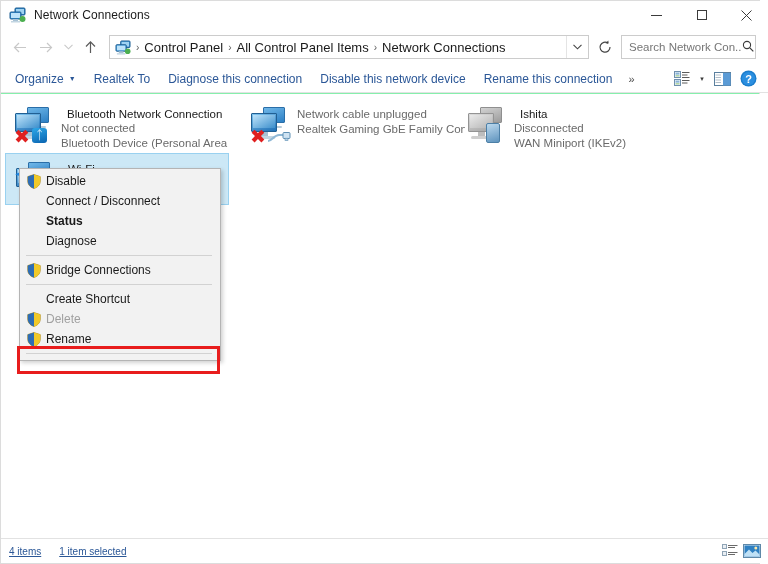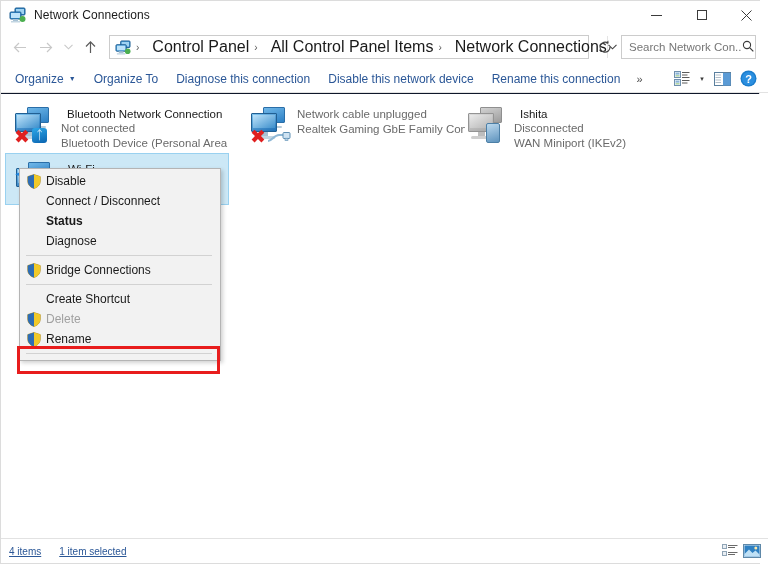--- a/index.html
+++ b/index.html
@@ -5,21 +5,21 @@
   * { box-sizing: border-box; margin: 0; padding: 0; }
   html, body {
     width: 768px; height: 564px;
     font-family: "Liberation Sans", sans-serif;
     background: #ffffff;
     overflow: hidden;
   }
   #app {
     position: relative;
     width: 760px; height: 564px;
-    background: #0f172a;
+    background: #86efac;
     border: 1px solid #dcdcdc;
   }
 
   
   .titlebar {
     position: absolute; top: 0; left: 0;
     width: 768px; height: 28px;
     background: #ffffff;
     display: flex; align-items: center;
   }
@@ -52,21 +52,21 @@
 
   .addressbox {
     margin-left: 6px;
     width: 480px; height: 24px;
     border: 1px solid #cccccc; background: #fff;
     display: flex; align-items: center;
     font-size: 12px; color: #1a1a1a;
   }
   .crumb-icon { width: 16px; height: 15px; margin-left: 5px; position: relative; }
   .sep { color: #5a5a5a; font-size: 10px; padding: 0 5px; }
-  .crumb { color: #1a1a1a; font-size: 16px; white-space: nowrap; margin-left: 8px; }
+  .crumb { color: #1a1a1a; font-size: 13px; white-space: nowrap; }
   .addr-chevron {
     margin-left: auto; width: 22px; height: 22px;
     display: flex; align-items: center; justify-content: center;
     color: #444; font-size: 9px;
     border-left: 1px solid #e4e4e4;
   }
   .refreshbtn {
     margin-left: 4px; width: 24px; height: 24px;
     display: flex; align-items: center; justify-content: center;
     color: #444; font-size: 13px;
@@ -316,21 +316,21 @@
         </svg>
       </span>
     </div>
   </div>
 
   <div class="cmdbar">
     <div class="cmd first">
       <span>Organize</span>
       <span class="caret">▼</span>
     </div>
-    <div class="cmd">Organize To</div>
+    <div class="cmd">Realtek To</div>
     <div class="cmd">Diagnose this connection</div>
     <div class="cmd">Disable this network device</div>
     <div class="cmd">Rename this connection</div>
     <div class="cmd chev">»</div>
     <div class="cmd-right">
       <div class="iconbtn">
         <svg width="16" height="15" viewBox="0 0 16 15">
           <rect x="0.5" y="0.5" width="6" height="6" fill="#e6eff7" stroke="#6f90ad"></rect>
           <rect x="1.6" y="1.6" width="3.8" height="2" fill="#8ab4d6"></rect>
           <rect x="1.6" y="4.2" width="3.8" height="1.2" fill="#a8d08d"></rect>

